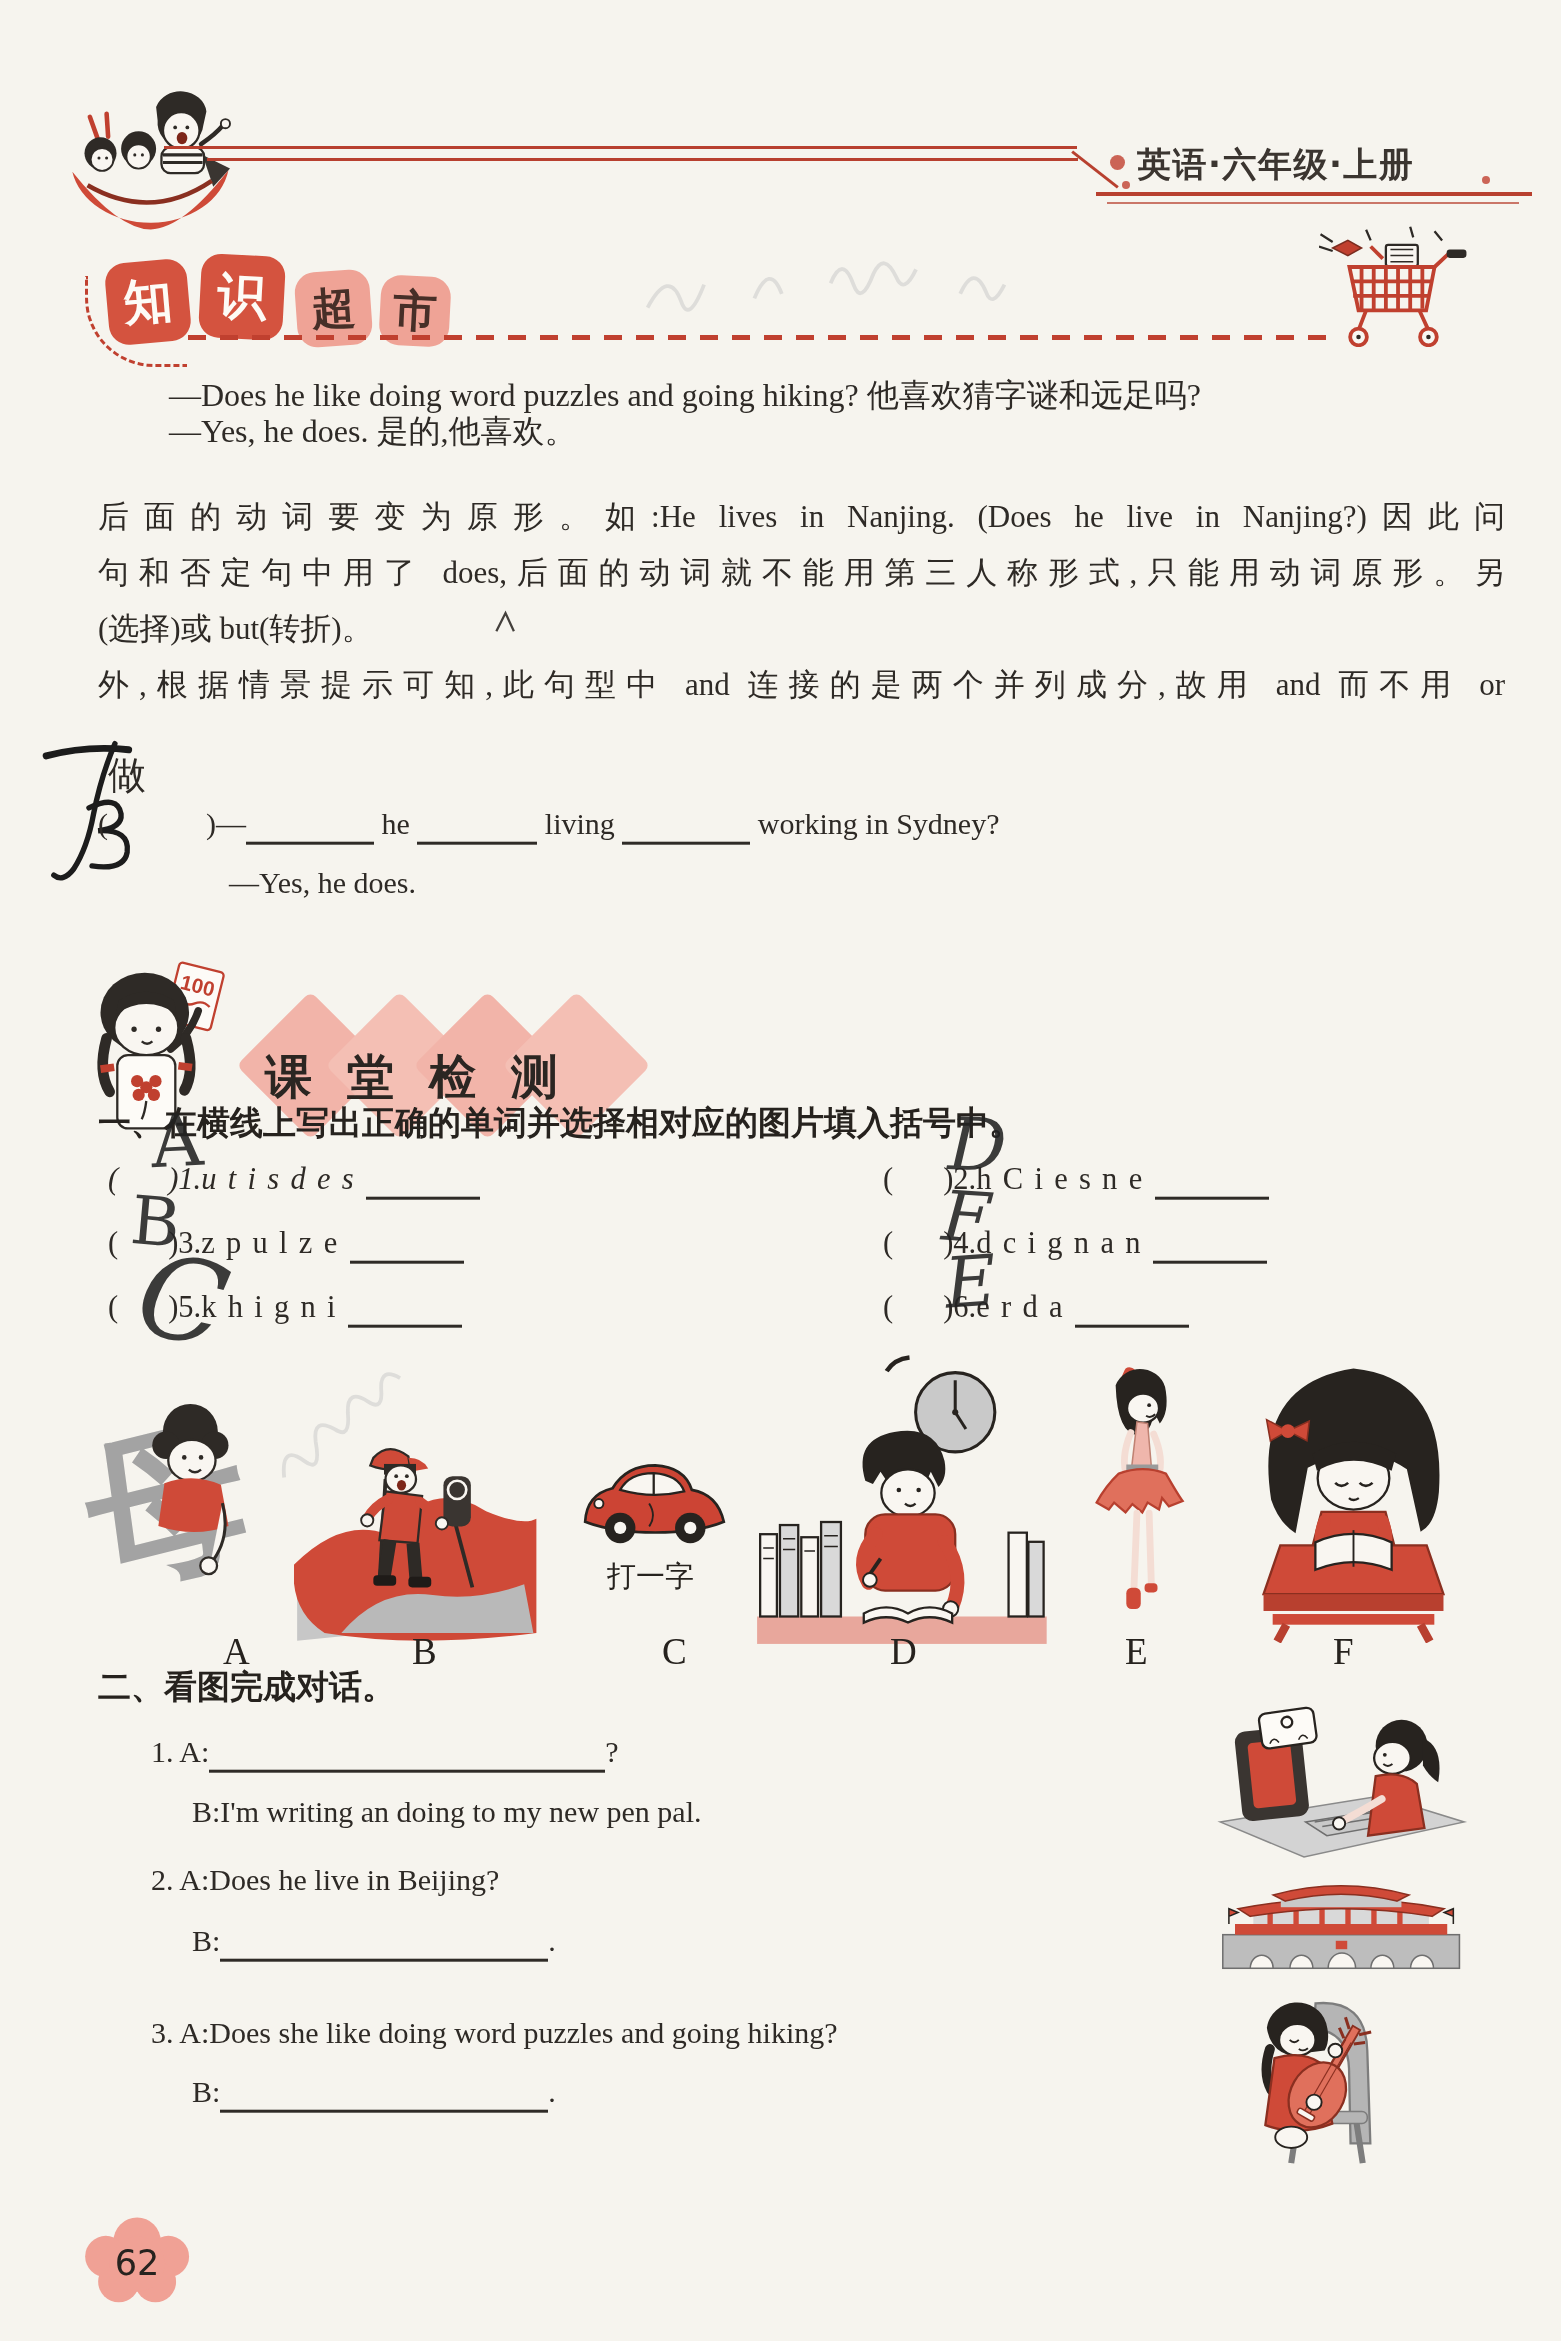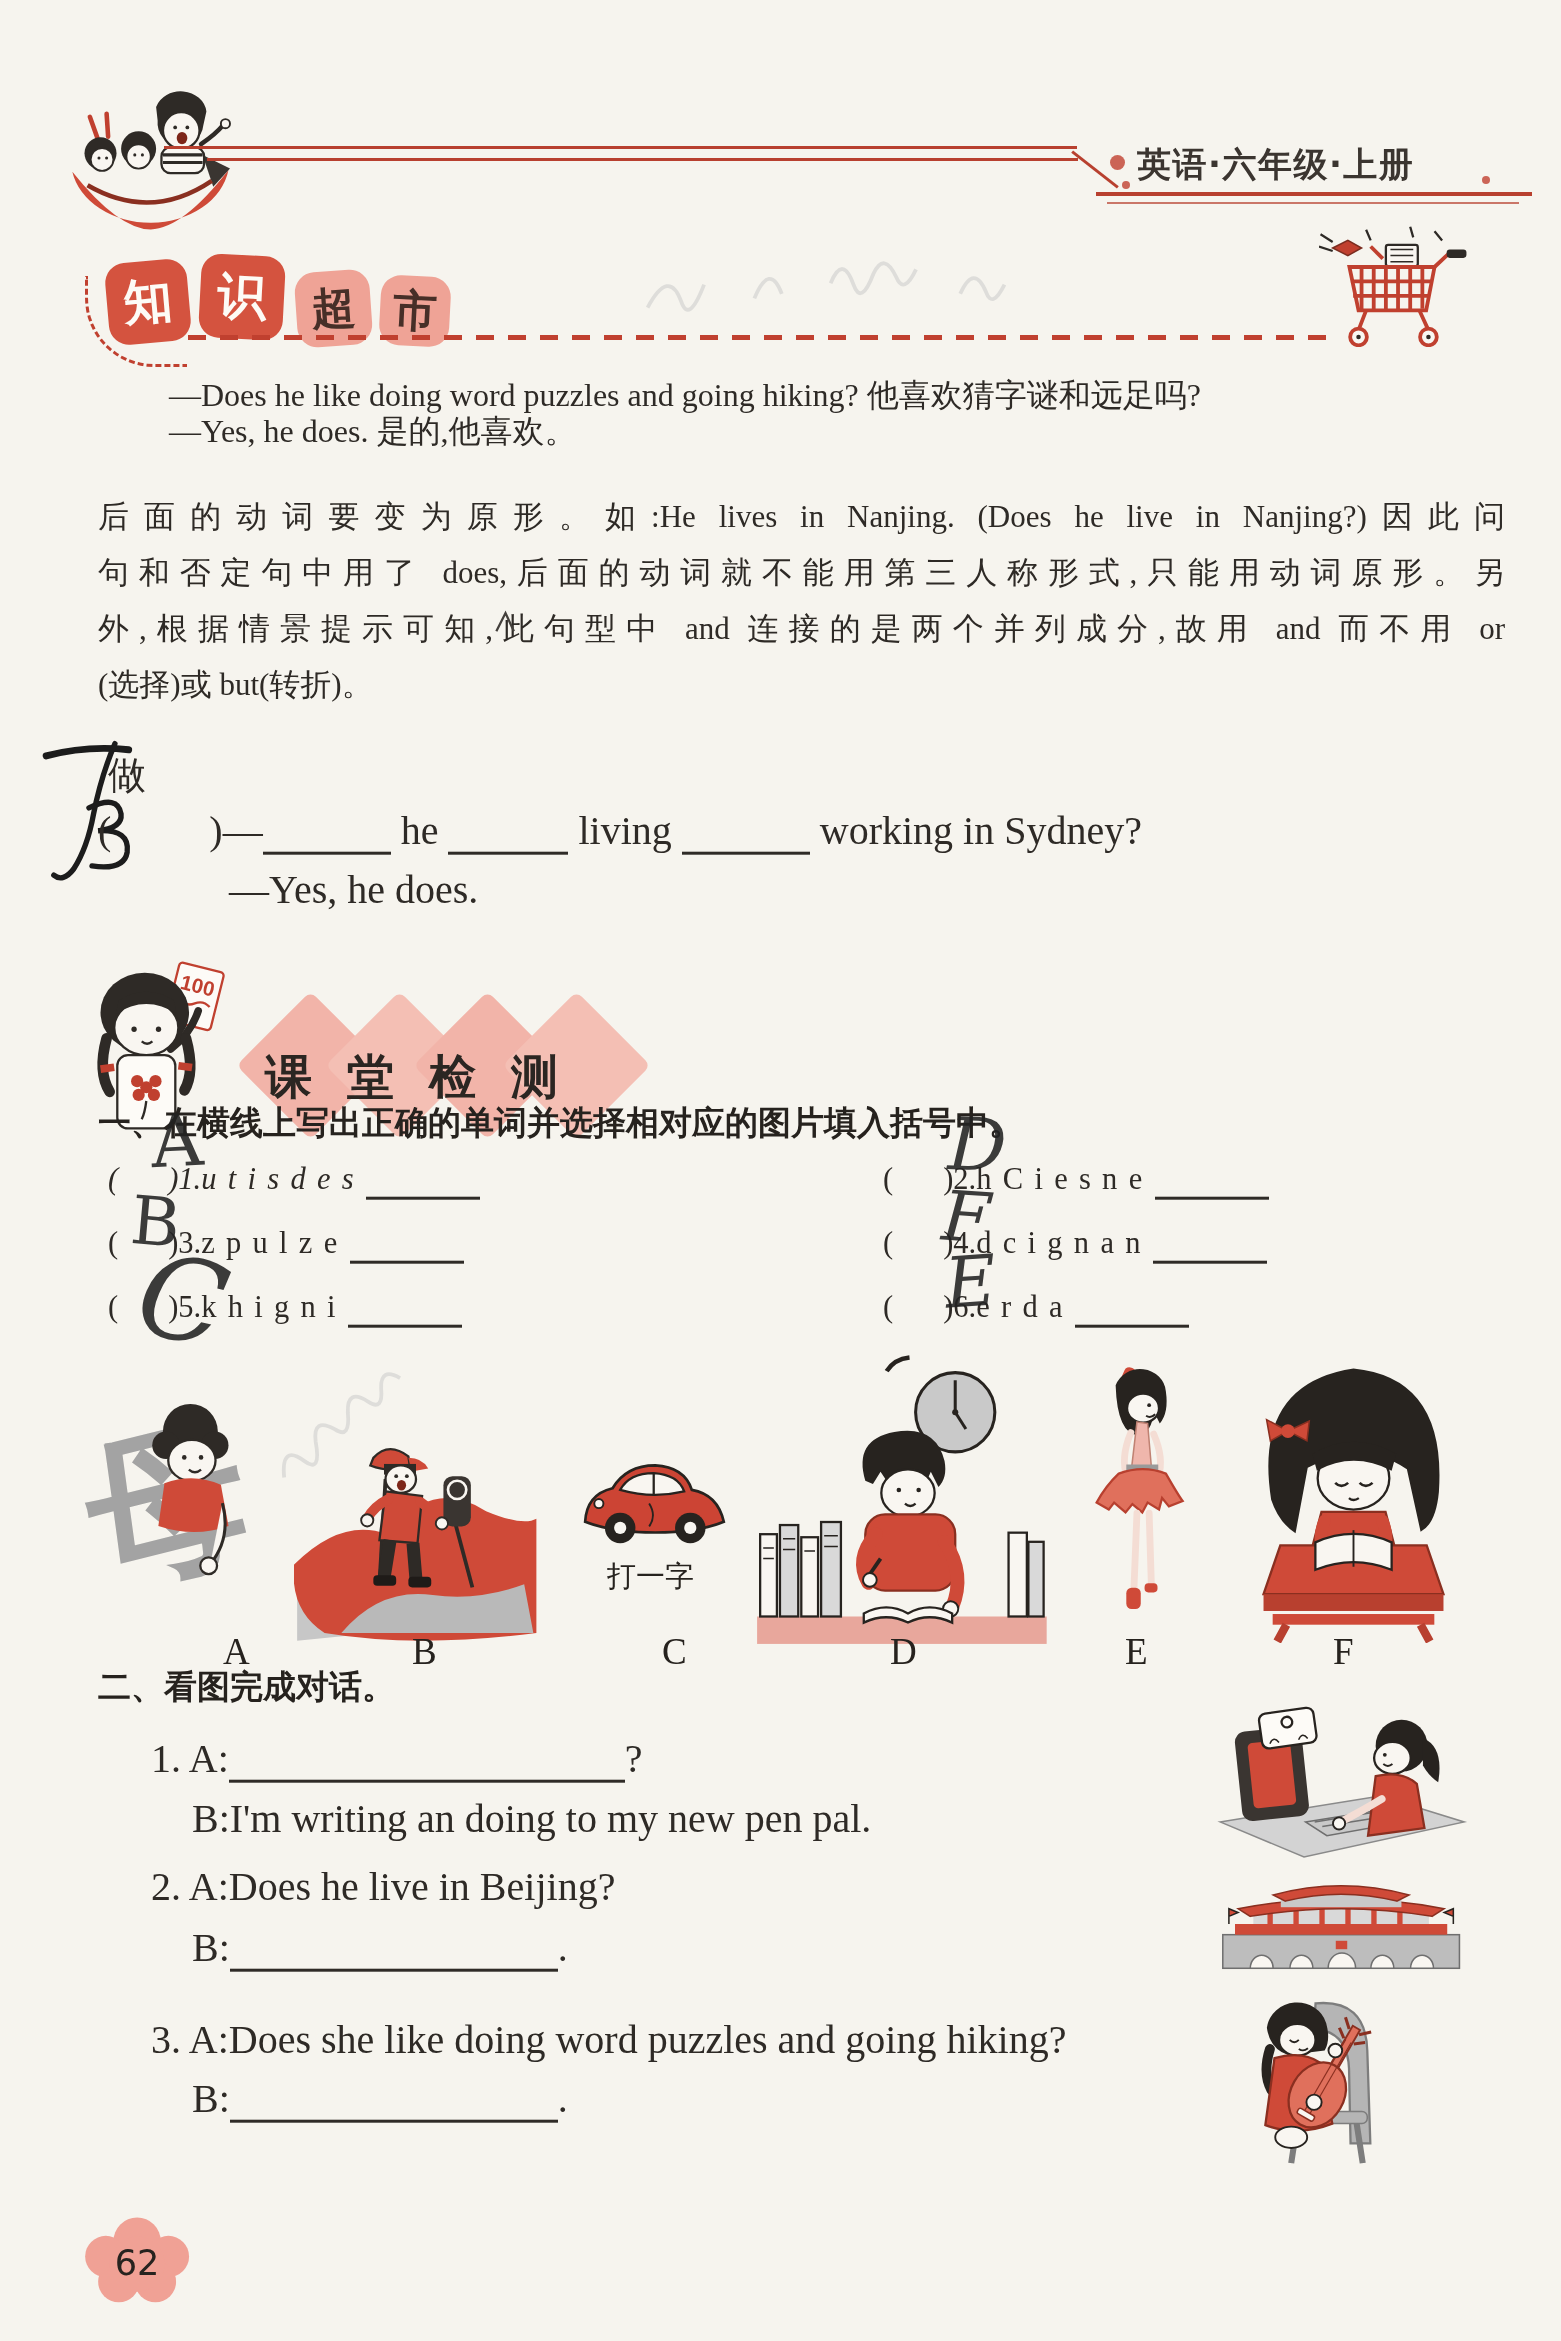--- a/index.html
+++ b/index.html
@@ -36,21 +36,21 @@
   .badge-label{position:absolute;left:265px;top:1046px;font-family:"DejaVu Sans",sans-serif;
     font-weight:bold;font-size:47px;color:#2b2622;letter-spacing:35px;}
   .h1{position:absolute;font-family:"DejaVu Sans",sans-serif;font-weight:bold;font-size:33px;color:#26221e;white-space:nowrap;}
   
   .witem{position:absolute;font-size:30.5px;white-space:nowrap;}
   .pgap{display:inline-block;width:50px;}
   .scramble{letter-spacing:.06em;}
   .hand{position:absolute;font-family:"DejaVu Serif",serif;color:#222;opacity:.88;}
   .piclabel{position:absolute;font-size:37px;color:#26221e;}
   .caption{position:absolute;font-size:29px;font-weight:normal;color:#26221e;}
-  .dline{position:absolute;font-size:40px;white-space:nowrap;}
+  .dline{position:absolute;font-size:30px;white-space:nowrap;}
   .flower-num{font-family:"DejaVu Sans",sans-serif;}
   .ghost{position:absolute;opacity:.22;}
 </style>
 </head>
 <body>
 
 <div class="page">
 
   <svg class="abs" style="left:53px;top:65px" width="191" height="179" viewBox="0 0 250 235">
     <path d="M58 96 l-10 -28 M72 94 l-2 -30" stroke="#c0402f" stroke-width="6" fill="none" stroke-linecap="round"></path>
@@ -124,22 +124,22 @@
     <circle cx="52" cy="147" r="3" fill="#2e2a26"></circle>
       <circle cx="144" cy="147" r="3" fill="#2e2a26"></circle>
   </svg>
 
   <div class="bodytext" style="left:169px;top:372px;">—Does he like doing word puzzles and going hiking? 他喜欢猜字谜和远足吗?</div>
   <div class="bodytext" style="left:169px;top:408px;">—Yes, he does. 是的,他喜欢。</div>
 
   <div class="para">
     <div class="pline jline">后面的动词要变为原形。如:He lives in Nanjing. (Does he live in Nanjing?)因此问</div>
     <div class="pline jline">句和否定句中用了 does,后面的动词就不能用第三人称形式,只能用动词原形。另</div>
+    <div class="pline">(选择)或 but(转折)。</div>
     <div class="pline jline">外,根据情景提示可知,此句型中 and 连接的是两个并列成分,故用 and 而不用 or</div>
-    <div class="pline">(选择)或 but(转折)。</div>
   </div>
   <svg class="abs" style="left:494px;top:610px" width="23" height="24.4" viewBox="0 0 30 32">
     <path d="M3 28 L15 4 L26 28" stroke="#44403c" stroke-width="3" fill="none"></path>
   </svg>
 
   <svg class="abs" style="left:40px;top:736px" width="130" height="172" viewBox="0 0 170 225">
     <path d="M8 26 Q62 12 116 18" stroke="#1c1c1c" stroke-width="9" fill="none" stroke-linecap="round"></path>
     <path d="M98 10 q-18 42 -28 92 q-8 44 -26 72 q-14 18 -26 8" stroke="#1c1c1c" stroke-width="7" fill="none" stroke-linecap="round"></path>
     <path d="M64 94 q38 -18 42 8 q2 18 -30 22 q42 -2 38 28 q-4 24 -46 18" stroke="#1c1c1c" stroke-width="7" fill="none" stroke-linecap="round"></path>
   </svg>

